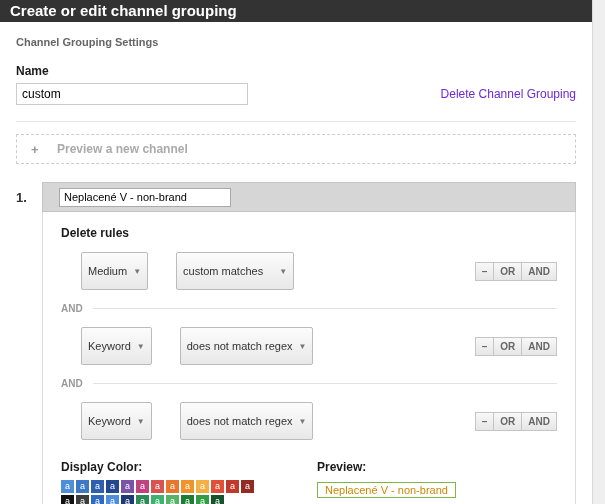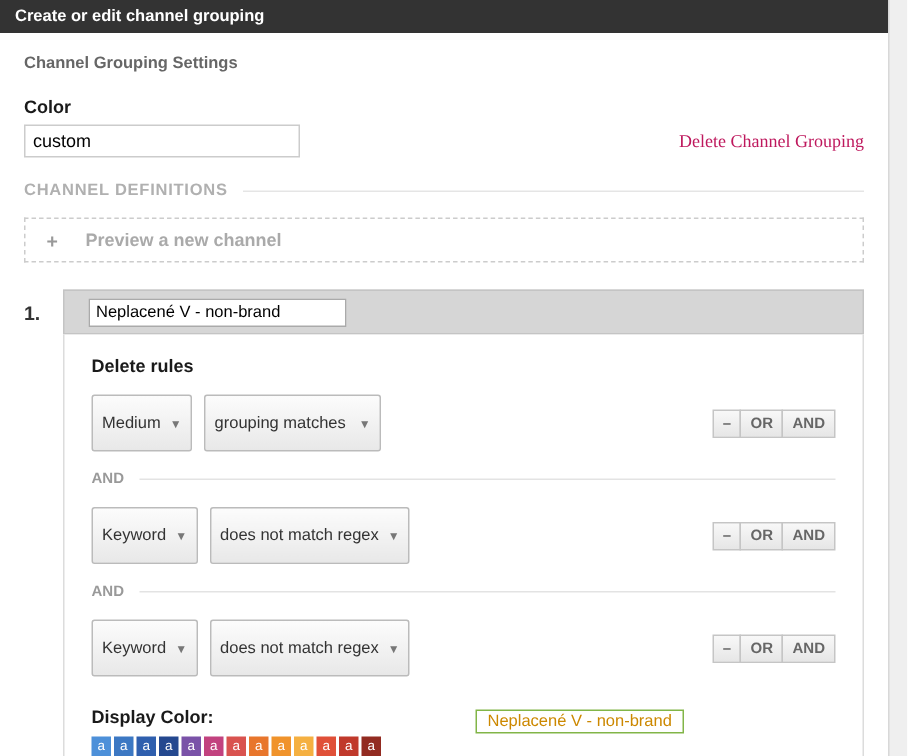--- a/index.html
+++ b/index.html
@@ -1,28 +1,28 @@
 <!DOCTYPE html>
 <html><head>
 <meta charset="utf-8">
 <style>
   * { margin:0; padding:0; box-sizing:border-box; }
   body { font-family:"Liberation Sans", sans-serif; background:#fff; }
   .screen { position:relative; width:605px; height:504px; background:#fff; overflow:hidden; }
   .scroll-strip { position:absolute; top:0; right:0; width:13px; height:100%; background:#efefef; border-left:1px solid #d8d8d8; }
   .dialog { width:592px; }
 
-  .titlebar { height:22px; background:#333333; color:#fff; font-size:11px; font-weight:bold; line-height:22px; padding-left:10px; }
+  .titlebar { height:22px; background:#333333; color:#fff; font-size:15px; font-weight:bold; line-height:22px; padding-left:10px; }
 
   .body { padding:14px 16px 10px 16px; }
   .heading { font-size:11px; font-weight:bold; color:#666; margin-bottom:16px; }
   .name-label { font-size:12px; font-weight:bold; color:#1a1a1a; margin-bottom:5px; }
   .name-row { display:flex; justify-content:space-between; align-items:center; margin-bottom:16px; }
-  .name-input { width:184px; height:22px; border:1px solid #ccc; font-size:12px; padding:2px 5px; font-family:"Liberation Sans", sans-serif; }
-  .delete-link { color:#be185d; font-size:12px; text-decoration:none;font-family:Liberation Serif, serif; }
+  .name-input { width:232px; height:22px; border:1px solid #ccc; font-size:12px; padding:2px 5px; font-family:"Liberation Sans", sans-serif; }
+  .delete-link { color:#6d28d9; font-size:12px; text-decoration:none; }
 
   .section-row { display:flex; align-items:center; gap:10px; margin-bottom:12px; }
   .section-label { font-size:11px; font-weight:bold; color:#b0b0b0; letter-spacing:.5px; white-space:nowrap; }
   .section-line { flex:1; border-top:1px solid #e5e5e5; }
 
   .add-row { border:1px dashed #ccc; height:30px; display:flex; align-items:center; padding-left:14px; margin-bottom:18px; cursor:pointer; }
   .add-plus { color:#999; font-size:13px; font-weight:bold; width:26px; }
   .add-label { color:#aaa; font-size:12px; font-weight:bold; }
 
   .channel { display:flex; }
@@ -30,21 +30,21 @@
   .channel-col { flex:1; }
   .channel-header { height:30px; background:#d6d6d6; border:1px solid #c4c4c4; display:flex; align-items:center; padding-left:16px; }
   .channel-name-input { width:172px; height:19px; border:1px solid #aaa; font-size:11px; padding:1px 4px; font-family:"Liberation Sans", sans-serif; }
 
   .panel { border:1px solid #dcdcdc; border-top:none; background:#fff; padding:14px 18px 16px 18px; }
   .define-rules { font-size:12px; font-weight:bold; color:#1a1a1a; margin-bottom:12px; }
 
   .rule-row { display:flex; align-items:center; gap:8px; }
   .select { display:inline-flex; align-items:center; justify-content:space-between; gap:6px; height:38px;
             border:1px solid #bbb; border-radius:2px; padding:16px 6px;
-            background:linear-gradient(#fcfcfc,#e8e8e8); font-size:11px; color:#333; cursor:pointer; white-space:nowrap; }
+            background:linear-gradient(#fcfcfc,#e8e8e8); font-size:11px; color:#333; cursor:pointer; white-space:nowrap;margin-left:20px; }
   .select .arrow { font-size:8px; color:#777; }
   .sel-field { min-width:66px; }
   .sel-op { min-width:118px; }
   .rule-input { width:186px; height:22px; border:1px solid #ccc; font-size:12px; padding:2px 5px; font-family:"Liberation Sans", sans-serif; }
 
   .seg-group { margin-left:auto; display:flex; }
   .seg { height:19px; border:1px solid #c5c5c5; background:linear-gradient(#f8f8f8,#e6e6e6);
          font-size:10px; font-weight:bold; color:#666; padding:0 6px; line-height:17px; cursor:pointer; }
   .seg + .seg { margin-left:-1px; }
 
@@ -70,28 +70,27 @@
 
 <div class="screen">
   <div class="scroll-strip"></div>
 
   <div class="dialog">
     <div class="titlebar">Create or edit channel grouping</div>
 
     <div class="body">
       <div class="heading">Channel Grouping Settings</div>
 
-      <div class="name-label">Color</div>
+      <div class="name-label">Name</div>
       <div class="name-row">
         <input class="name-input" type="text" value="custom" style="">
         <a class="delete-link" href="#">Delete Channel Grouping</a>
       </div>
 
       <div class="section-row">
-        <span class="section-label">CHANNEL DEFINITIONS</span>
         <span class="section-line"></span>
       </div>
 
       <div class="add-row">
         <span class="add-plus">+</span>
         <span class="add-label">Preview a new channel</span>
       </div>
 
       <div class="channel">
         <div class="channel-index">1.</div>
@@ -103,21 +102,21 @@
 
           <div class="panel">
             <div class="define-rules">Delete rules</div>
 
             <div class="rule-row">
               <div class="select sel-field">
                 <span>Medium</span>
                 <span class="arrow">▼</span>
               </div>
               <div class="select sel-op">
-                <span>grouping matches</span>
+                <span>custom matches</span>
                 <span class="arrow">▼</span>
               </div>
               <div class="seg-group">
                 <button class="seg">–</button>
                 <button class="seg">OR</button>
                 <button class="seg">AND</button>
               </div>
             </div>
 
             <div class="and-divider">
@@ -188,20 +187,21 @@
                     <span class="swatch" style="background: rgb(31, 58, 115);">a</span>
                     <span class="swatch" style="background: rgb(46, 139, 87);">a</span>
                     <span class="swatch" style="background: rgb(60, 179, 113);">a</span>
                     <span class="swatch" style="background: rgb(88, 179, 104);">a</span>
                     <span class="swatch" style="background: rgb(30, 125, 52);">a</span>
                     <span class="swatch" style="background: rgb(47, 158, 68);">a</span>
                     <span class="swatch" style="background: rgb(20, 83, 45);">a</span>
                   </div>
               </div>
               <div class="preview-col">
+                <div class="bottom-label">Preview:</div>
                 <span class="preview-box" style="border-color: rgb(130, 181, 72); color: rgb(204, 136, 0);">Neplacené V - non-brand</span>
               </div>
             </div>
 
             <div class="done-row">
               <button class="done-btn">Done</button>
               <a class="cancel-link" href="#">Cancel</a>
             </div>
           </div>
         </div>

